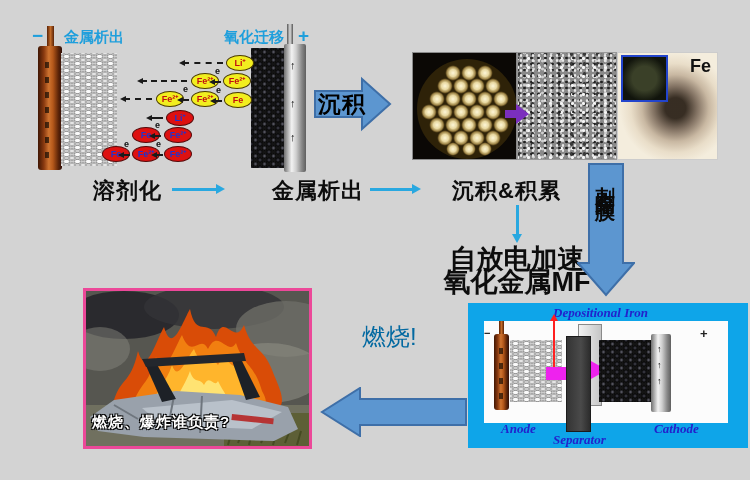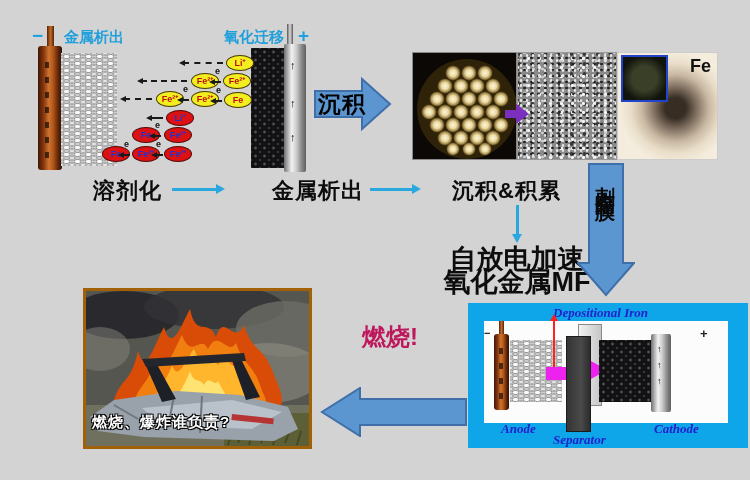--- a/index.html
+++ b/index.html
@@ -4,21 +4,21 @@
 <style>
   html,body{margin:0;padding:0;}
   .stage{position:relative;width:750px;height:480px;background:#d3d3d3;overflow:hidden;
          font-family:"Liberation Sans",sans-serif;}
   .abs{position:absolute;}
 
   
   .cyan-label{color:#1f9fdc;font-weight:bold;font-size:15px;white-space:nowrap;}
   .cyan-sign{color:#1f9fdc;font-weight:bold;font-size:19px;line-height:14px;}
   .flow-step{color:#0d0d0d;font-weight:bold;font-size:22px;white-space:nowrap;letter-spacing:1px;}
-  .red-warn{color:#be185d;font-weight:bold;font-size:24px;white-space:nowrap;}
+  .red-warn{color:#0369a1;font-weight:normal;font-size:24px;white-space:nowrap;}
   .batt-label{color:#2222cc;font-weight:bold;font-style:italic;font-size:13px;
               font-family:"Liberation Serif",serif;white-space:nowrap;}
 
   
   .flow-arrow{position:absolute;height:0;border-top:3px solid #29a8e0;}
   .flow-arrow::after{content:'';position:absolute;right:-10px;top:-7px;
       border:5.5px solid transparent;border-left:9px solid #29a8e0;}
   .flow-arrow-v{position:absolute;width:0;border-left:3px solid #29a8e0;}
   .flow-arrow-v::after{content:'';position:absolute;bottom:-9px;left:-7px;
       border:5.5px solid transparent;border-top:9px solid #29a8e0;}
@@ -72,21 +72,21 @@
         rgba(140,110,80,.42) 42%,rgba(200,175,140,.25) 56%,rgba(0,0,0,0) 70%),#f4eddd;}
 
   
   .cyanbox{background:#0ea5e9;}
   .redline{border-left:2px solid #ff2020;}
   .redline::before{content:'';position:absolute;top:-7px;left:-5px;
       border:4px solid transparent;border-bottom:7px solid #ff2020;}
   .magenta-tri{width:0;height:0;border:9px solid transparent;border-left:16px solid #ee22ee;}
 
   
-  .car-photo{border:3px solid #a16207;box-sizing:border-box;background:#444;}
+  .car-photo{border:3px solid #ec4899;box-sizing:border-box;background:#444;}
   .car-caption{position:absolute;left:6px;bottom:14px;color:#fff;font-weight:bold;font-size:15px;
       white-space:nowrap;letter-spacing:1px;
       text-shadow:1px 1px 0 #000,-1px 1px 0 #000,1px -1px 0 #000,-1px -1px 0 #000;}
 
   .pierce-text{position:absolute;left:50%;top:8px;transform:translateX(-50%);
       writing-mode:vertical-rl;text-orientation:upright;color:#0a0a0a;font-weight:bold;
       font-size:20px;letter-spacing:5px;white-space:nowrap;}
 </style>
 </head>
 <body>

